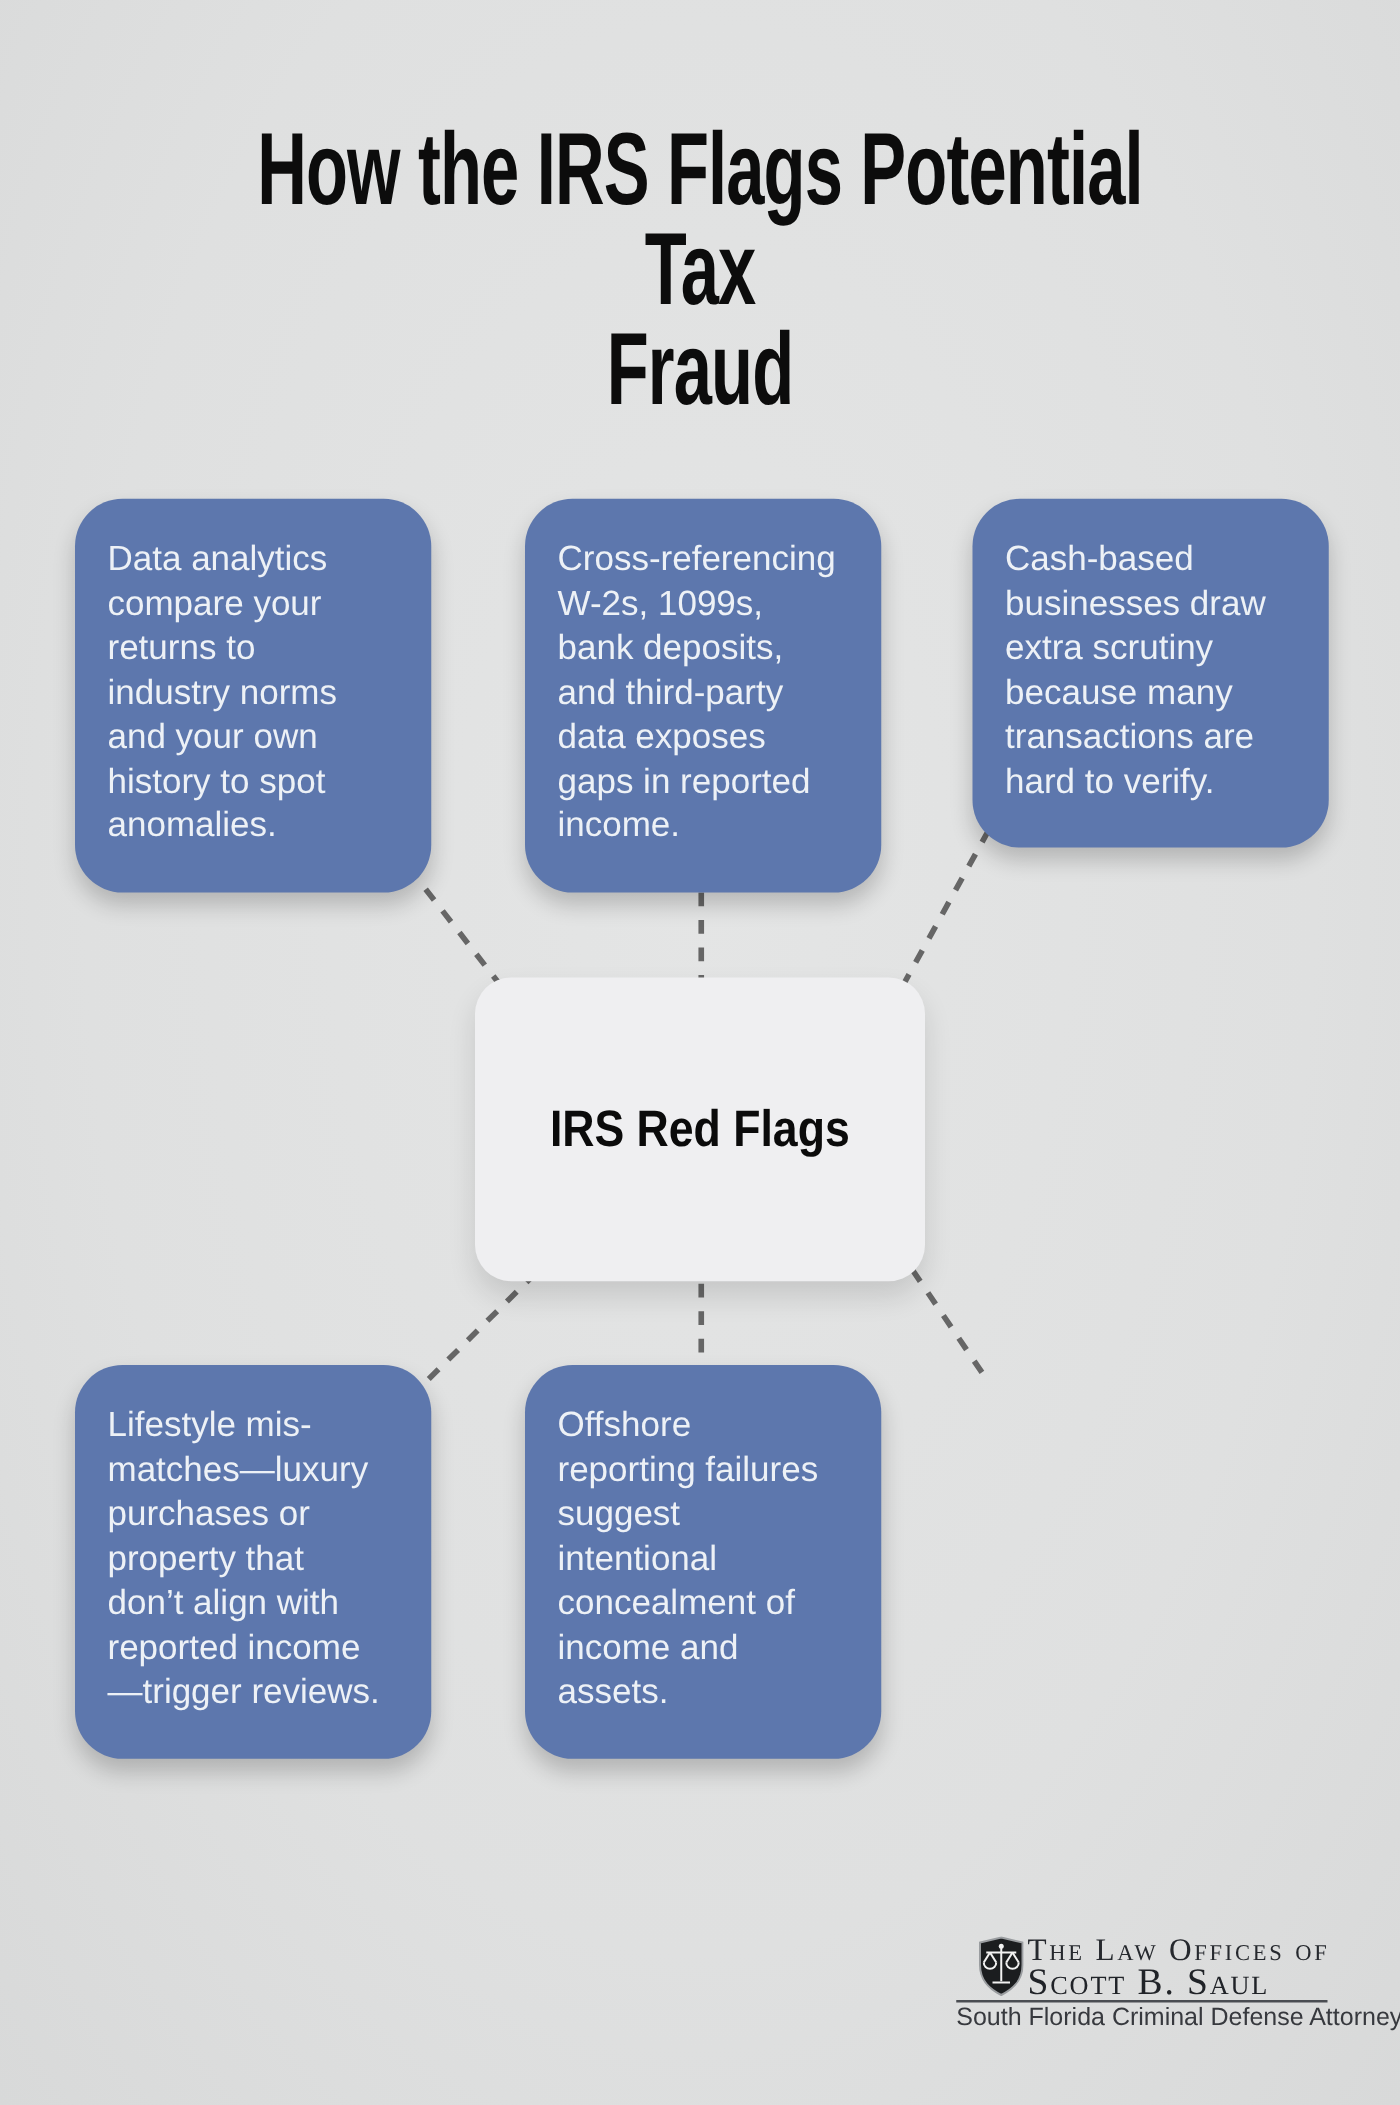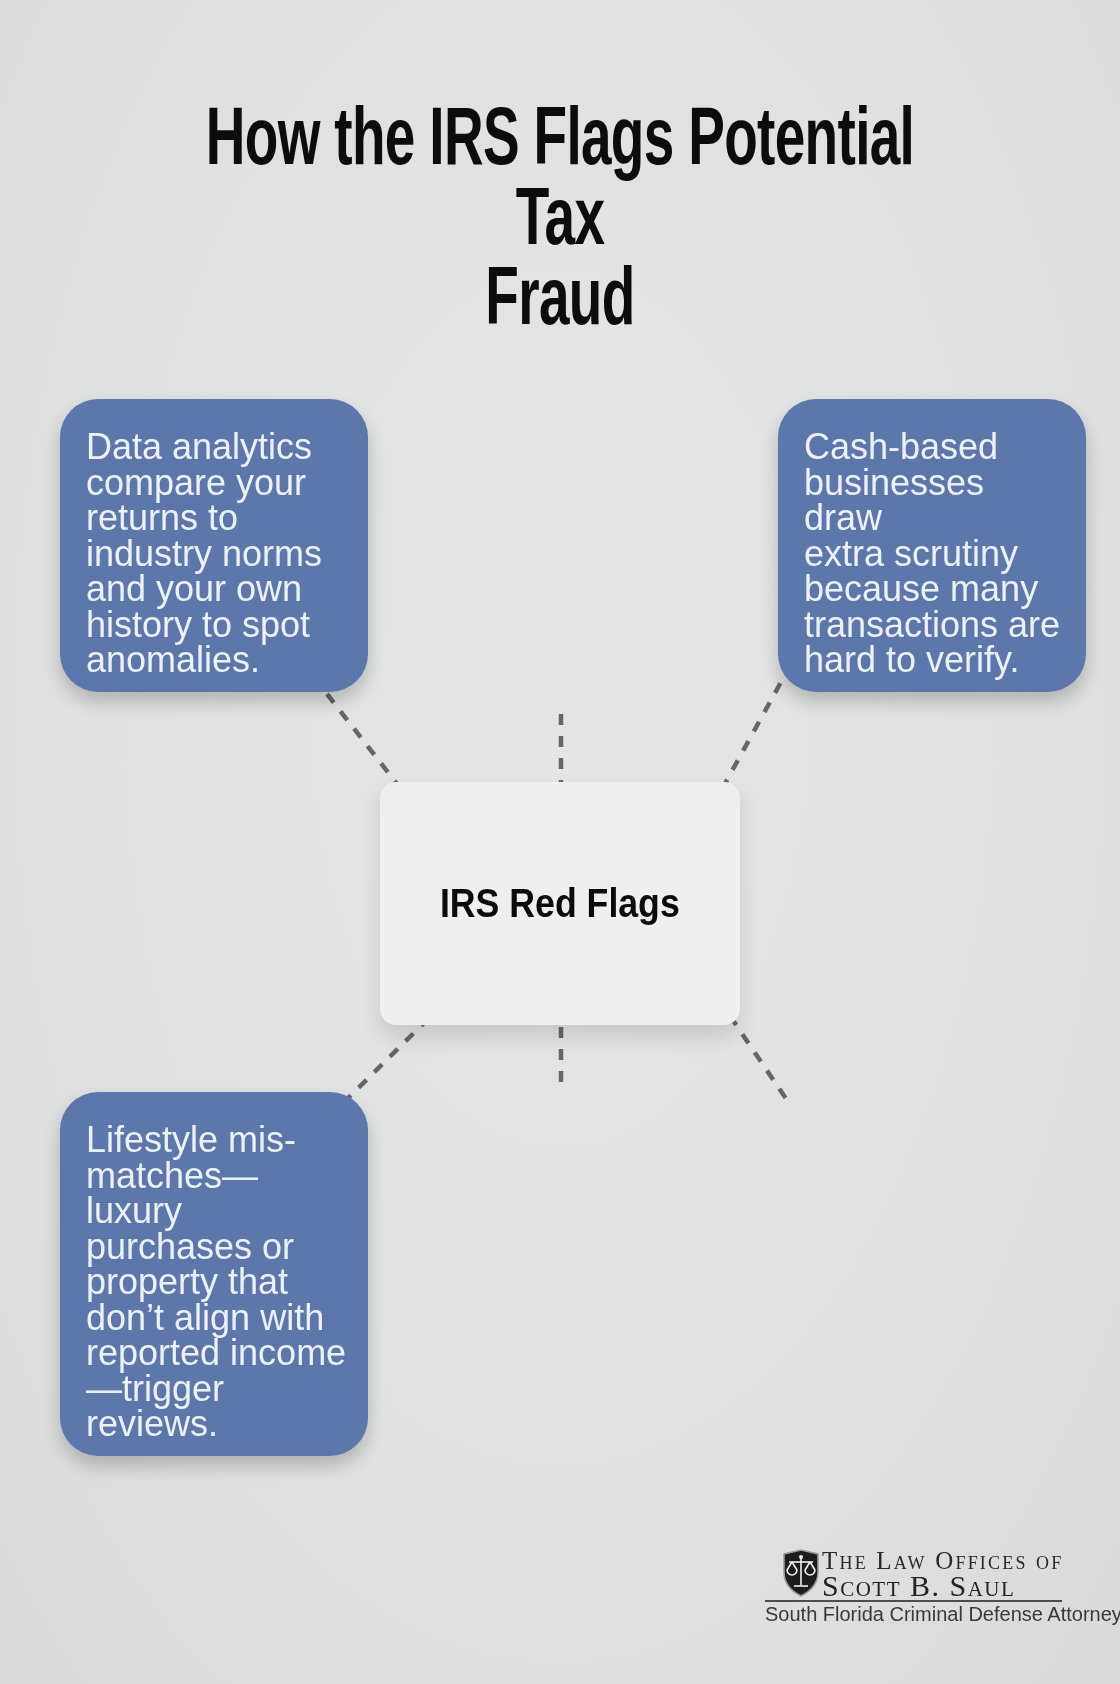--- a/index.html
+++ b/index.html
@@ -26,40 +26,40 @@
     transform-origin:50% 0;
     white-space:pre-line;
   }
   
   .connectors{
     position:absolute;left:0;top:0;width:1120px;height:1684px;
   }
   
   .card{
     position:absolute;
-    width:308px;
+    width:285px;
     box-sizing:border-box;
     background:#5d77ad;
     border-radius:38px;
-    padding:30px 18px 14px 26px;
+    padding:30px 18px 36px 26px;
     color:#edf1f6;
-    font-size:36px;line-height:35.5px;
+    font-size:28px;line-height:35.5px;
     white-space:pre-line;
     box-shadow:0 10px 18px rgba(0,0,0,0.20);
   }
   .card.c1{left:60px;top:399px;}
   .card.c2{left:420px;top:399px;}
   .card.c3{left:778px;top:399px;}
   .card.c4{left:60px;top:1092px;}
   .card.c5{left:420px;top:1092px;}
   .card.c6{left:778px;top:1092px;}
   
   .center-node{
     position:absolute;left:380px;top:782px;width:360px;height:243px;
-    background:#efeff1;border-radius:16px;
+    background:#efeff1;border-radius:29px;
     box-shadow:0 12px 22px rgba(0,0,0,0.12);
     display:flex;align-items:center;justify-content:center;
   }
   .center-node .label{
     font-weight:700;font-size:41px;color:#0b0b0b;
     transform:scaleX(0.87);
     white-space:nowrap;
   }
   
   .logo{position:absolute;left:765px;top:1544px;width:300px;height:86px;}
@@ -109,33 +109,47 @@
     </g>
   </svg>
 
   <div class="card c1">Data analytics
 compare your
 returns to
 industry norms
 and your own
 history to spot
 anomalies.</div>
+  <div class="card c2">Cross-referencing
+W-2s, 1099s,
+bank deposits,
+and third-party
+data exposes
+gaps in reported
+income.</div>
   <div class="card c4">Lifestyle mis-
 matches—luxury
 purchases or
 property that
 don’t align with
 reported income
 —trigger reviews.</div>
   <div class="card c3">Cash-based
 businesses draw
 extra scrutiny
 because many
 transactions are
 hard to verify.</div>
+  <div class="card c5">Offshore
+reporting failures
+suggest
+intentional
+concealment of
+income and
+assets.</div>
 
   <div class="center-node">
     <span class="label">IRS Red Flags</span>
   </div>
 
   <div class="logo">
     <svg class="shield" width="36" height="48" viewBox="0 0 36 48" xmlns="http://www.w3.org/2000/svg" aria-hidden="true">
       <path d="M18 1 L35 5 V23 C35 36 27 42.5 18 47 C9 42.5 1 36 1 23 V5 Z" fill="#1b1d1f" stroke="#9a9da0" stroke-width="1.6"></path>
       <g stroke="#f2f2f2" stroke-width="1.6" fill="none">
         <line x1="18" y1="9" x2="18" y2="36"></line>

